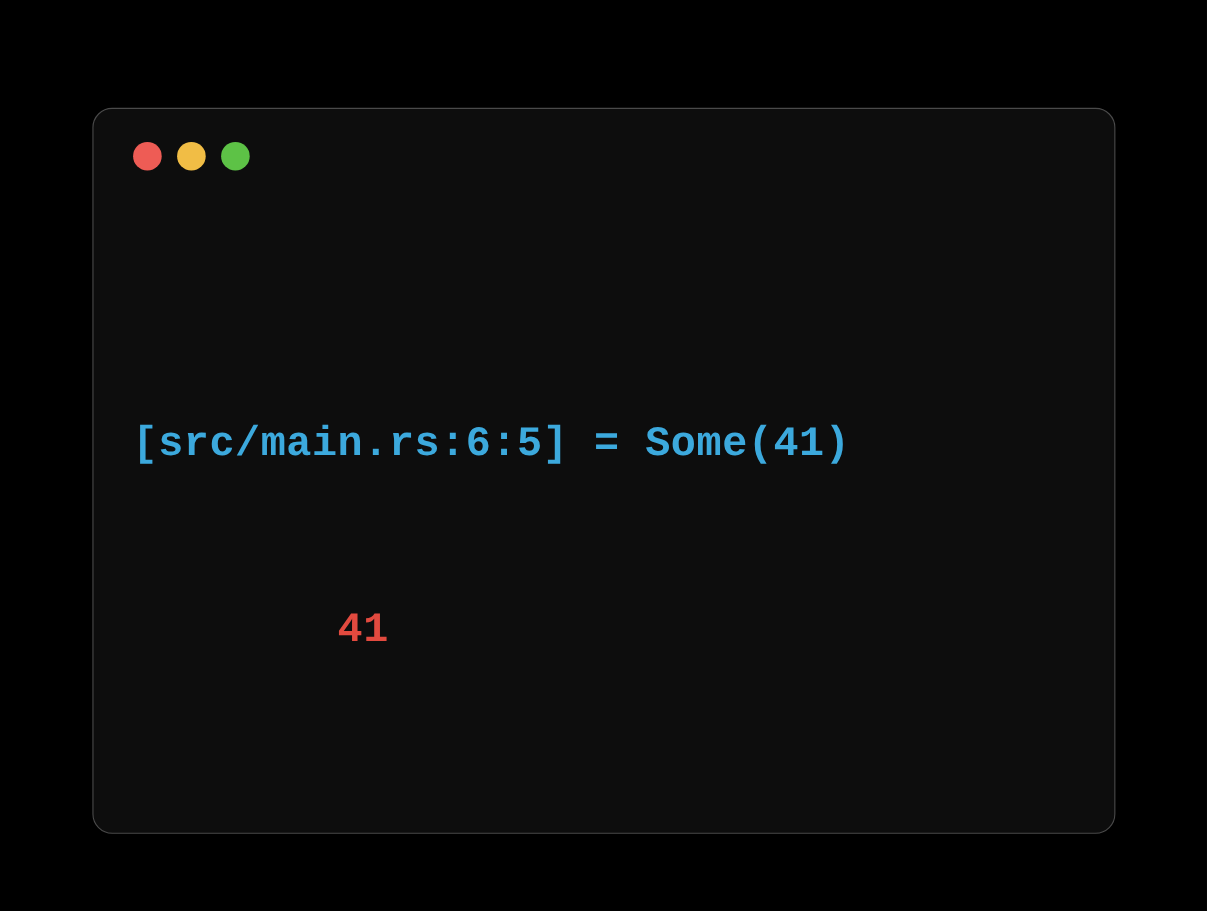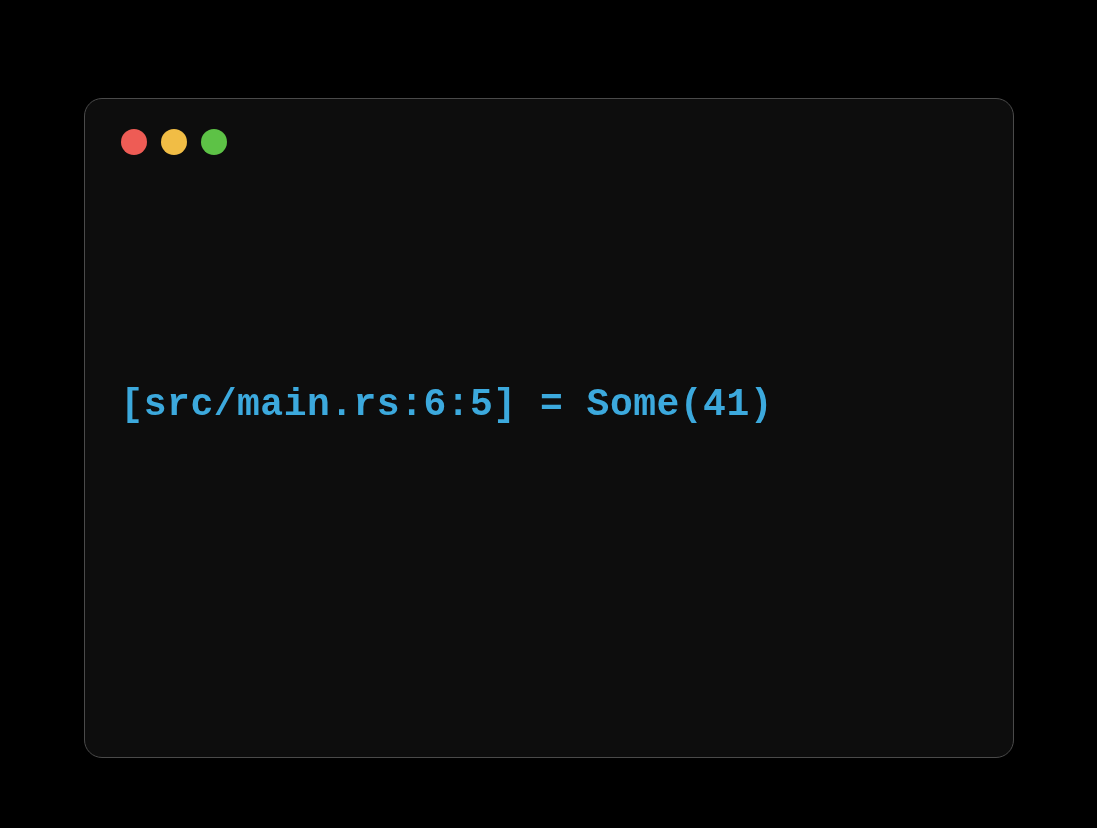--- a/index.html
+++ b/index.html
@@ -78,16 +78,17 @@
 <body>
 
 <div class="terminal-window">
   <div class="traffic-lights">
     <div class="traffic-light red"></div>
     <div class="traffic-light yellow"></div>
     <div class="traffic-light green"></div>
   </div>
   <div class="terminal-content">
     <div class="blue">[src/main.rs:6:5] = Some(41)</div>
+    <div class="red">        41</div>
     
     
   </div>
 </div>
 
 </body></html>

